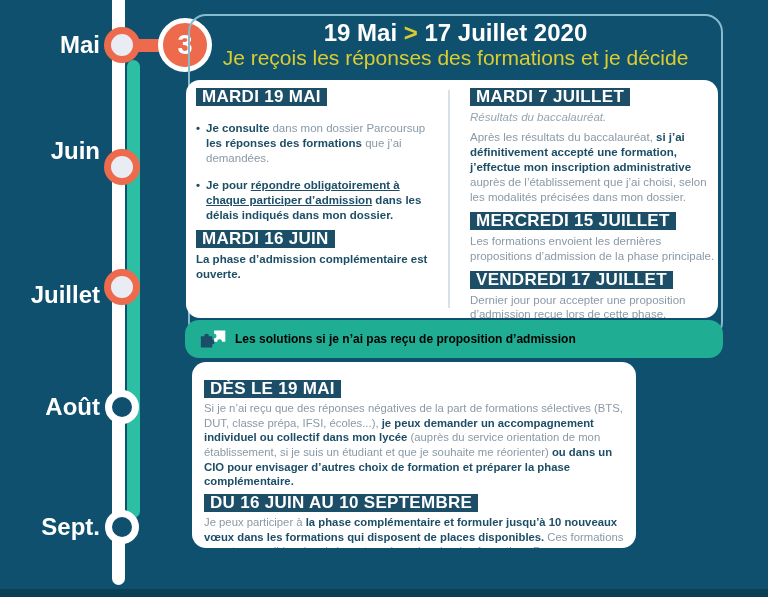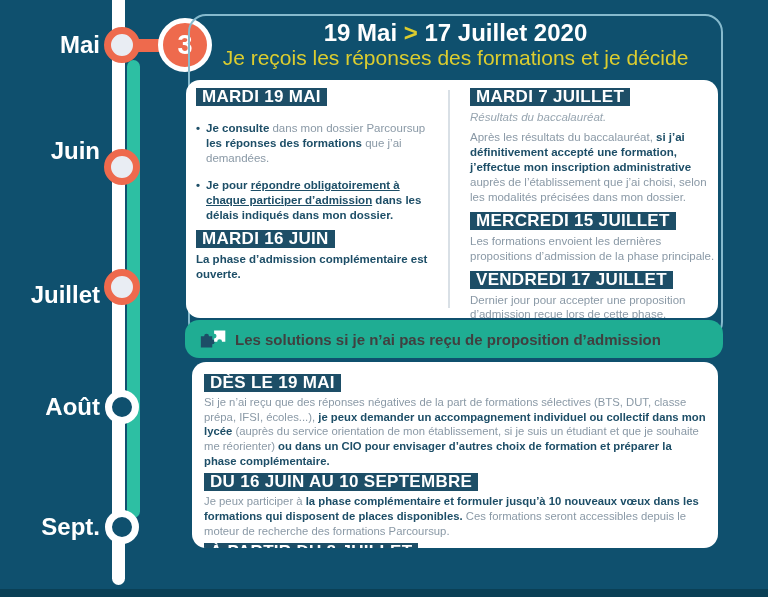--- a/index.html
+++ b/index.html
@@ -39,23 +39,23 @@
   .seg-b{color:#1D4E67;font-weight:bold;}
   .seg-g{color:#8A99A6;}
   .seg-ig{color:#97A5B0;font-style:italic;margin-top:32px;}
   .seg-bu{color:#1D4E67;font-weight:bold;text-decoration:underline;}
   .seg-red{color:#E2502B;font-weight:bold;}
   .seg-w{color:#FFFFFF;}
   .seg-y{color:#DCCD2F;}
 
   
   .tealband{position:absolute;left:185px;top:320px;width:538px;height:38px;background:#1FAD93;border-radius:14px;display:flex;align-items:center;padding-left:14px;box-sizing:border-box;gap:8px;}
-  .tealband .title{color:#404040;font-size:15px;font-weight:bold;}
+  .tealband .title{color:#000000;font-size:12px;font-weight:bold;}
 
-  .panel2{position:absolute;left:192px;top:362px;width:526px;height:186px;background:#FFFFFF;border-radius:14px;overflow:hidden;padding:12px 12px;box-sizing:border-box;font-size:11.3px;line-height:1.3;}
+  .panel2{position:absolute;left:192px;top:362px;width:444px;height:186px;background:#FFFFFF;border-radius:14px;overflow:hidden;padding:18px 12px;box-sizing:border-box;font-size:11.3px;line-height:1.3;}
   .panel2 .sec{margin-bottom:5px;}
   .panel2 .para{margin:0 0 3px 0;}
 
   .footerbar{position:absolute;left:0;bottom:0;width:768px;height:8px;background:#0A4056;}
 </style>
 </head>
 <body>
 
 <div class="stage">
 

